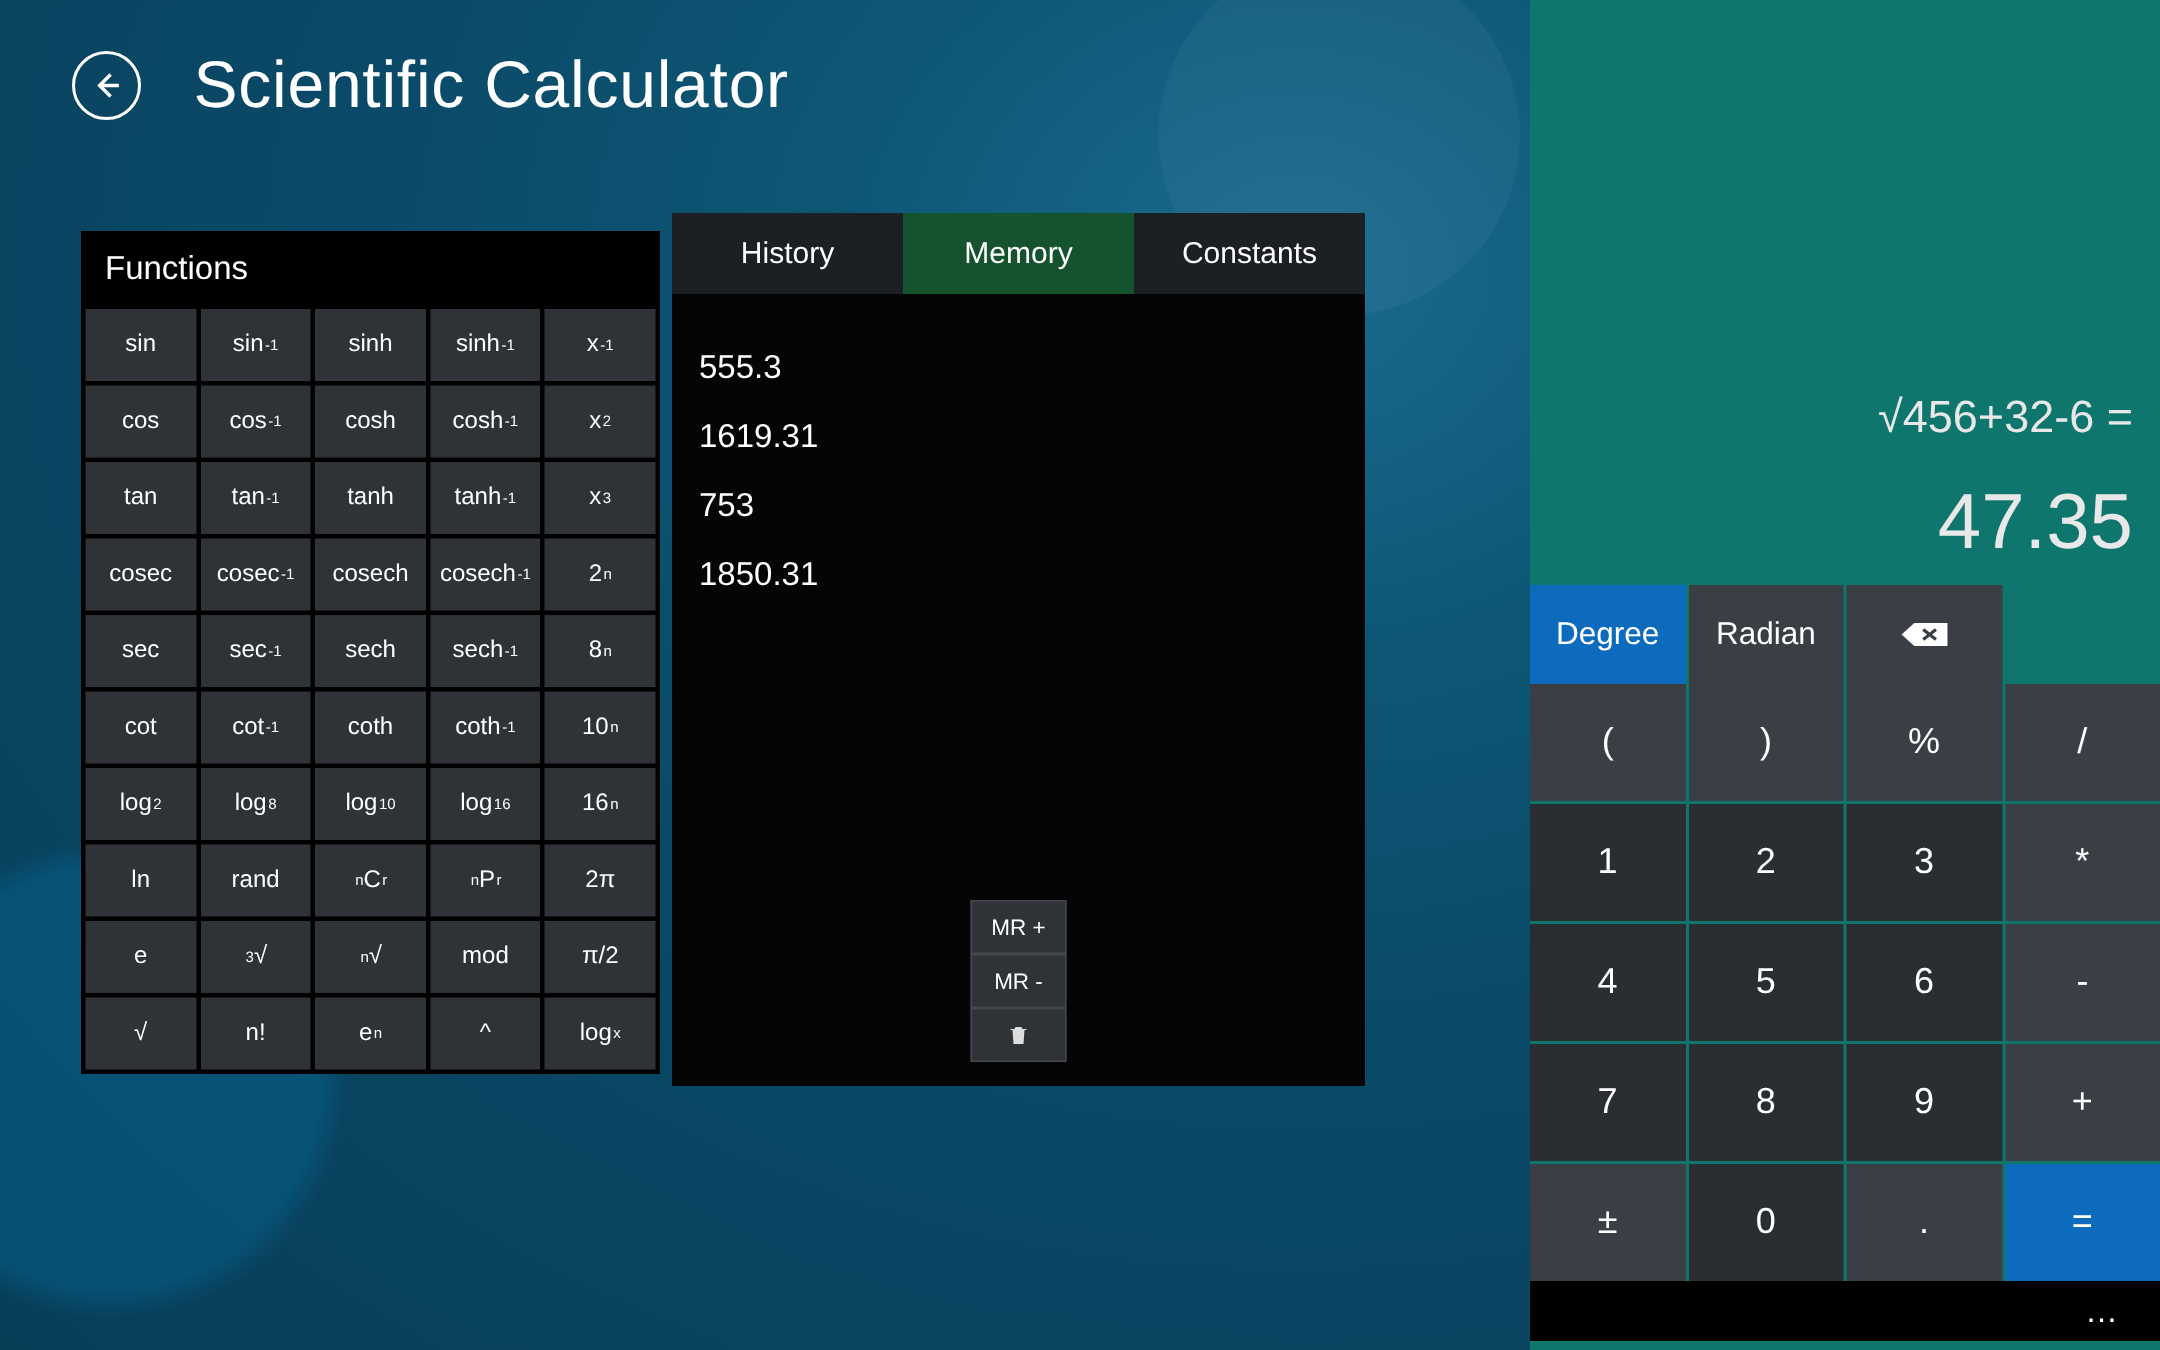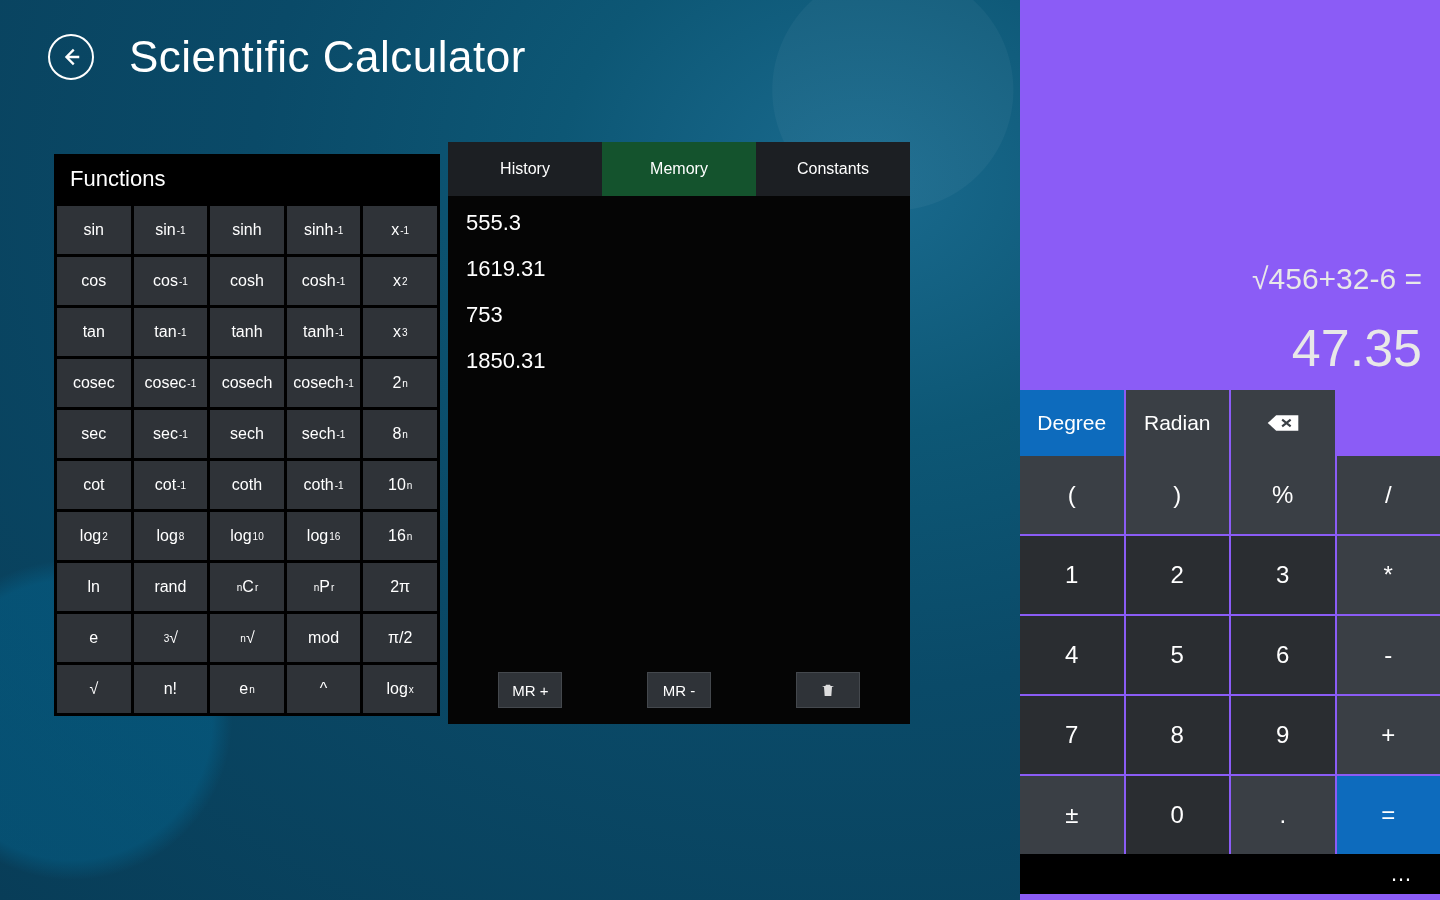--- a/index.html
+++ b/index.html
@@ -52,44 +52,45 @@
   .memory-panel {
     position:absolute; top:142px; left:448px;
     width: 462px; height: 582px;
     background:#050505;
     display:flex; flex-direction:column;
   }
   .tabs { display:flex; }
   .tab {
     flex:1; height:54px;
     display:flex; align-items:center; justify-content:center;
-    font-size:16px; cursor:pointer;
+    font-size:20px; cursor:pointer;
     background:#1c1f23;
   }
   .tab.active { background:#14532d; }
   .mem-list {
     flex:1; padding: 14px 18px;
-    display:flex; flex-direction:column; gap:20px;
+    display:flex; flex-direction:column; gap:20px;margin-top:22px;
   }
   .mem-item { font-size: 22px; }
   .mem-actions {
     display:flex; justify-content:space-around; align-items:center;
     padding: 10px 8px 16px;
+    flex-direction: column;
   }
   .mem-act {
     min-width: 64px; height:36px;
     background:#2f3338; border:1px solid #44484d;
     display:flex; justify-content:center; align-items:center;
     font-size:15px; cursor:pointer;
   }
   .mem-act svg { width:16px; height:16px; }
   .keypad-panel {
     position:absolute; top:0; right:0;
     width: 420px; height: 900px;
-    background:#8b5cf6;
+    background:#0f766e;
     display:flex; flex-direction:column;
   }
   .display {
     flex: 0 0 auto;
     height: 390px;
     display:flex; flex-direction:column; justify-content:flex-end; align-items:flex-end;
     padding: 0 18px 12px 0;
     color:#e8e8e8;
   }
   .expr { font-size: 30px; font-weight:300; margin-bottom: 22px; }

